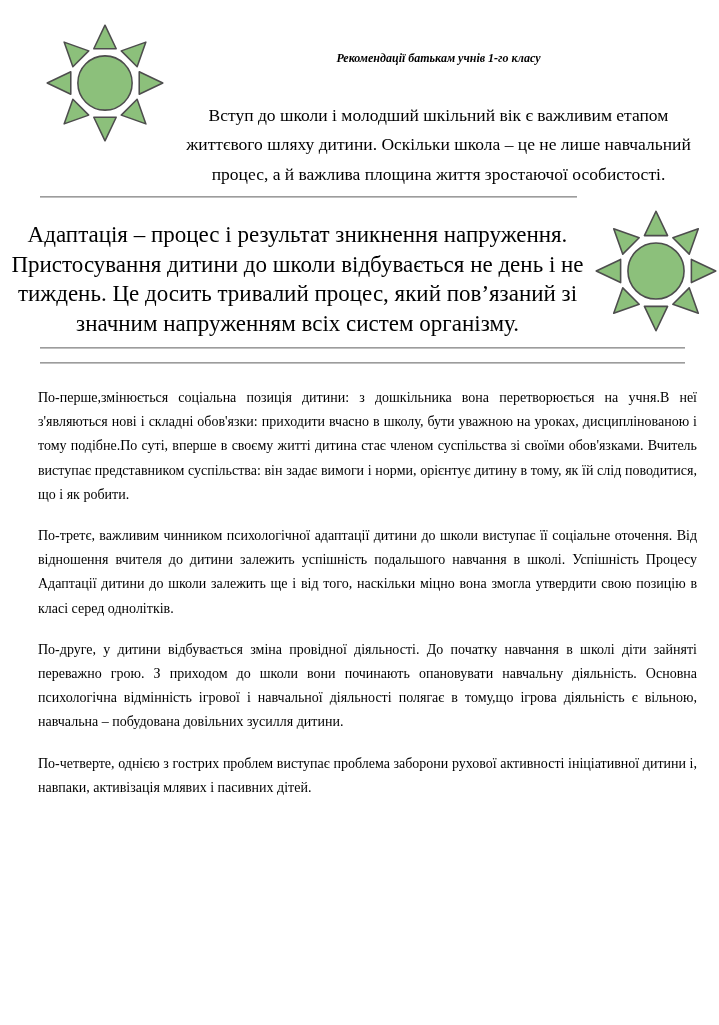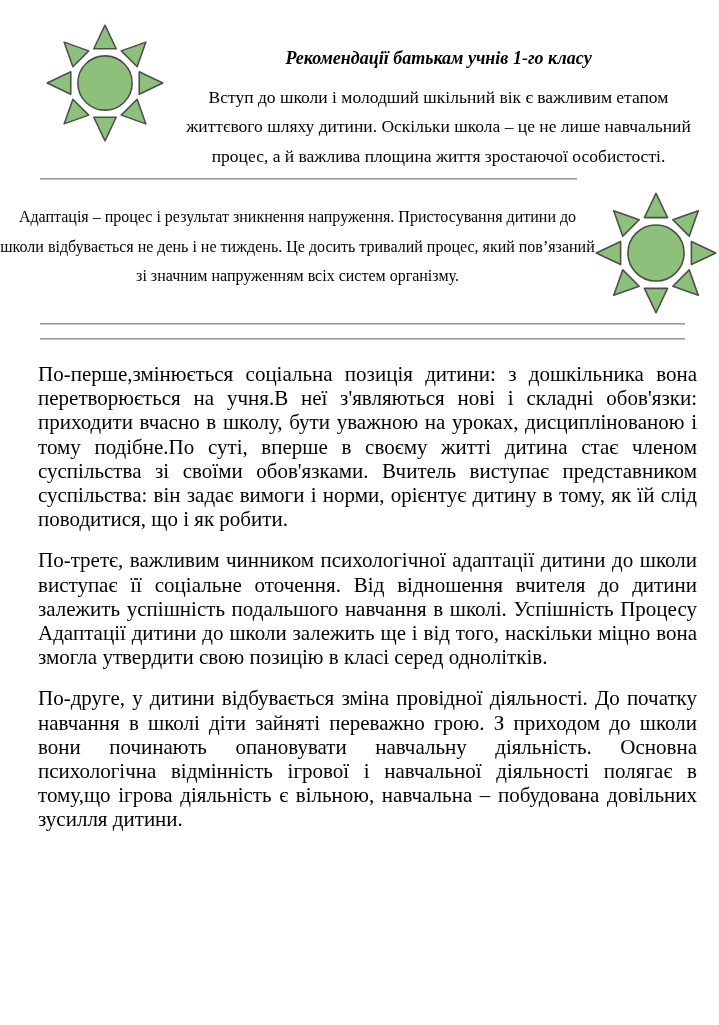--- a/index.html
+++ b/index.html
@@ -16,46 +16,46 @@
     color:var(--text);
     font-family:"Liberation Serif","DejaVu Serif",serif;
     overflow:hidden;
   }
   .header-row{display:flex;padding-top:24px;}
   .sun-wrap{flex:none;}
   .sun-left{width:118px;height:118px;margin-left:46px;}
   .header-text{flex:1;text-align:center;padding:0 14px 0 8px;}
   .doc-title{
     font-weight:bold;font-style:italic;
-    font-size:18px;line-height:29.5px;margin-top:20px;
+    font-size:12px;line-height:29.5px;margin-top:20px;
   }
-  .intro-para{font-size:17.5px;line-height:29.5px;margin-top:9px;}
+  .intro-para{font-size:17.5px;line-height:29.5px;margin-top:27px;}
   .divider{
     height:2px;border:none;
     background:linear-gradient(to bottom,#8a8a8a,#d2d2d2);
     margin-left:40px;
   }
   .divider-short{width:537px;margin-top:7px;}
   .divider-2{width:645px;margin-top:9px;}
   .divider-3{width:645px;margin-top:13px;}
   .adaptation-row{display:flex;align-items:flex-start;margin-top:20px;}
   .adaptation-text{
     flex:1;text-align:center;
-    font-size:16px;line-height:29.5px;padding-top:2px;
+    font-size:23px;line-height:29.5px;padding-top:2px;
   }
   .sun-right{width:122px;height:122px;margin:-8px 2px 0 0;}
   .question-heading{
     text-align:center;font-weight:bold;
     font-size:17.5px;line-height:29.5px;
     margin:24px 56px 0 40px;
   }
   .body-text{
     margin:22px 22px 0 38px;
     text-align:justify;
-    font-size:21px;line-height:24.2px;
+    font-size:14px;line-height:24.2px;
   }
   .body-para{margin:0 0 17px 0;}
   .sun-svg{display:block;width:100%;height:100%;}
   .sun-g{
     fill:var(--sun-fill);
     stroke:var(--sun-stroke);
     stroke-width:1.3;
     stroke-linejoin:round;
   }
 </style>
@@ -109,15 +109,16 @@
 
   <div class="divider divider-2"></div>
 
 
   <div class="divider divider-3"></div>
 
   <div class="body-text">
     <p class="body-para">По-перше,змінюється соціальна позиція дитини: з дошкільника вона перетворюється на учня.В неї з'являються нові і складні обов'язки: приходити вчасно в школу, бути уважною на уроках, дисциплінованою і тому подібне.По суті, вперше в своєму житті дитина стає членом суспільства зі своїми обов'язками. Вчитель виступає представником суспільства: він задає вимоги і норми, орієнтує дитину в тому, як їй слід поводитися, що і як робити.</p>
     <p class="body-para">По-третє, важливим чинником психологічної адаптації дитини до школи виступає її соціальне оточення. Від відношення вчителя до дитини залежить успішність подальшого навчання в школі. Успішність Процесу Адаптації дитини до школи залежить ще і від того, наскільки міцно вона змогла утвердити свою позицію в класі серед однолітків.</p>
     <p class="body-para">По-друге, у дитини відбувається зміна провідної діяльності. До початку навчання в школі діти зайняті переважно грою. З приходом до школи вони починають опановувати навчальну діяльність. Основна психологічна відмінність ігрової і навчальної діяльності полягає в тому,що ігрова діяльність є вільною, навчальна – побудована довільних зусилля дитини.</p>
+    <p class="body-para">По-четверте, однією з гострих проблем виступає проблема заборони рухової активності ініціативної дитини і, навпаки, активізація млявих і пасивних дітей.</p>
   </div>
 
 </div>
 
 </body></html>

